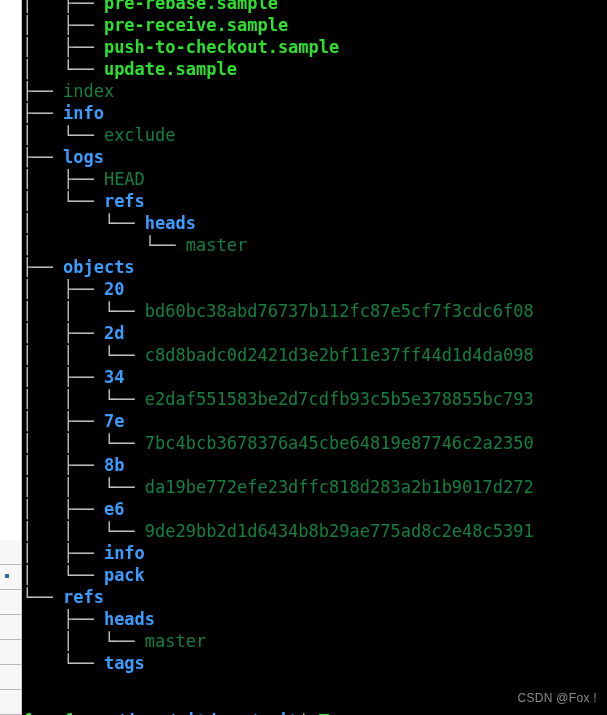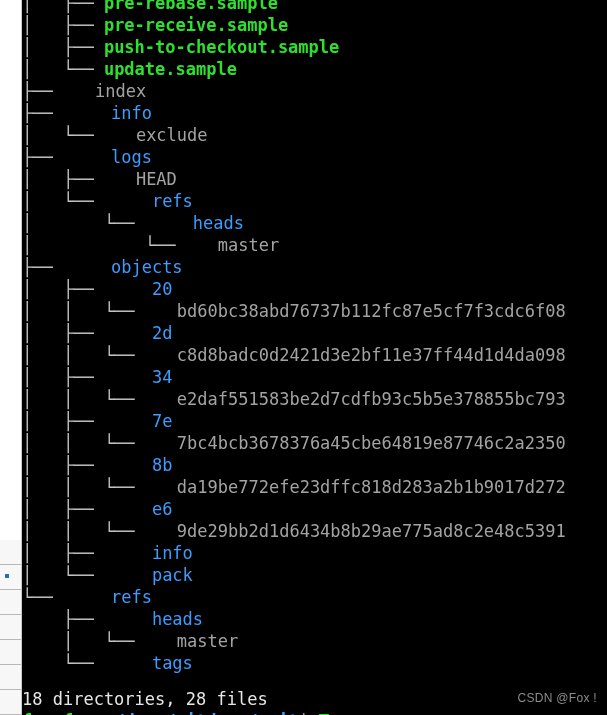--- a/index.html
+++ b/index.html
@@ -82,30 +82,28 @@
   .tree li {
     height: 22px;
     white-space: pre;
     overflow: hidden;
   }
   .prefix {
     color: #c4c4c4;
   }
   .n-dir {
     color: #3b9dff;
-    font-weight: normal;
-    margin-left: 48px;
+    font-weight: bold;
   }
   .n-exec {
     color: #2ee02e;
     font-weight: bold;
   }
   .n-file {
-    color: #a3a3a3;
-    margin-left: 32px;
+    color: #15803d;
   }
 
   
   .summary {
     position: absolute;
     left: 0;
     top: 688px;
     font-family: "DejaVu Sans Mono", monospace;
     font-size: 17px;
     line-height: 22px;
@@ -158,20 +156,19 @@
       <div class="gutter-row"></div>
       <div class="gutter-row"></div>
       <div class="gutter-row"></div>
     </div>
   </div>
 
   <div class="terminal">
 
     <ul class="tree" id="tree-root"><li><span class="prefix">│   ├── </span><span class="n-exec">pre-rebase.sample</span></li><li><span class="prefix">│   ├── </span><span class="n-exec">pre-receive.sample</span></li><li><span class="prefix">│   ├── </span><span class="n-exec">push-to-checkout.sample</span></li><li><span class="prefix">│   └── </span><span class="n-exec">update.sample</span></li><li><span class="prefix">├── </span><span class="n-file">index</span></li><li><span class="prefix">├── </span><span class="n-dir">info</span></li><li><span class="prefix">│   └── </span><span class="n-file">exclude</span></li><li><span class="prefix">├── </span><span class="n-dir">logs</span></li><li><span class="prefix">│   ├── </span><span class="n-file">HEAD</span></li><li><span class="prefix">│   └── </span><span class="n-dir">refs</span></li><li><span class="prefix">│       └── </span><span class="n-dir">heads</span></li><li><span class="prefix">│           └── </span><span class="n-file">master</span></li><li><span class="prefix">├── </span><span class="n-dir">objects</span></li><li><span class="prefix">│   ├── </span><span class="n-dir">20</span></li><li><span class="prefix">│   │   └── </span><span class="n-file">bd60bc38abd76737b112fc87e5cf7f3cdc6f08</span></li><li><span class="prefix">│   ├── </span><span class="n-dir">2d</span></li><li><span class="prefix">│   │   └── </span><span class="n-file">c8d8badc0d2421d3e2bf11e37ff44d1d4da098</span></li><li><span class="prefix">│   ├── </span><span class="n-dir">34</span></li><li><span class="prefix">│   │   └── </span><span class="n-file">e2daf551583be2d7cdfb93c5b5e378855bc793</span></li><li><span class="prefix">│   ├── </span><span class="n-dir">7e</span></li><li><span class="prefix">│   │   └── </span><span class="n-file">7bc4bcb3678376a45cbe64819e87746c2a2350</span></li><li><span class="prefix">│   ├── </span><span class="n-dir">8b</span></li><li><span class="prefix">│   │   └── </span><span class="n-file">da19be772efe23dffc818d283a2b1b9017d272</span></li><li><span class="prefix">│   ├── </span><span class="n-dir">e6</span></li><li><span class="prefix">│   │   └── </span><span class="n-file">9de29bb2d1d6434b8b29ae775ad8c2e48c5391</span></li><li><span class="prefix">│   ├── </span><span class="n-dir">info</span></li><li><span class="prefix">│   └── </span><span class="n-dir">pack</span></li><li><span class="prefix">└── </span><span class="n-dir">refs</span></li><li><span class="prefix">    ├── </span><span class="n-dir">heads</span></li><li><span class="prefix">    │   └── </span><span class="n-file">master</span></li><li><span class="prefix">    └── </span><span class="n-dir">tags</span></li></ul>
 
-    <div class="summary">18 directories, 28 files</div>
 
     <div class="promptline" id="promptline"><span class="p-user">fox@fox</span><span>:</span><span class="p-path">~/demo/gitdemo/.git</span><span>$</span><span> </span><span class="cursor"></span></div>
 
     <div class="watermark">CSDN @Fox !</div>
   </div>
 
 </div>
 
 </body></html>

